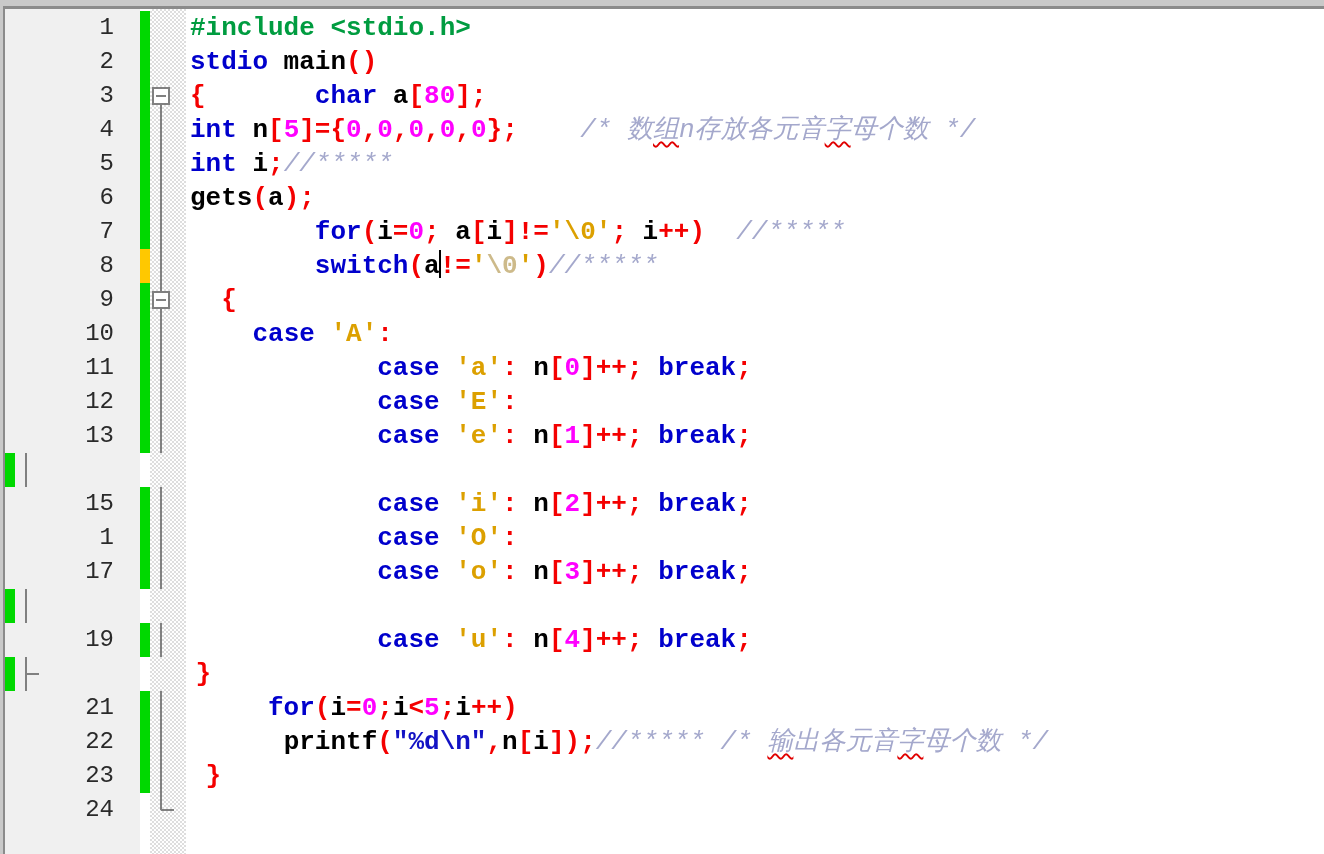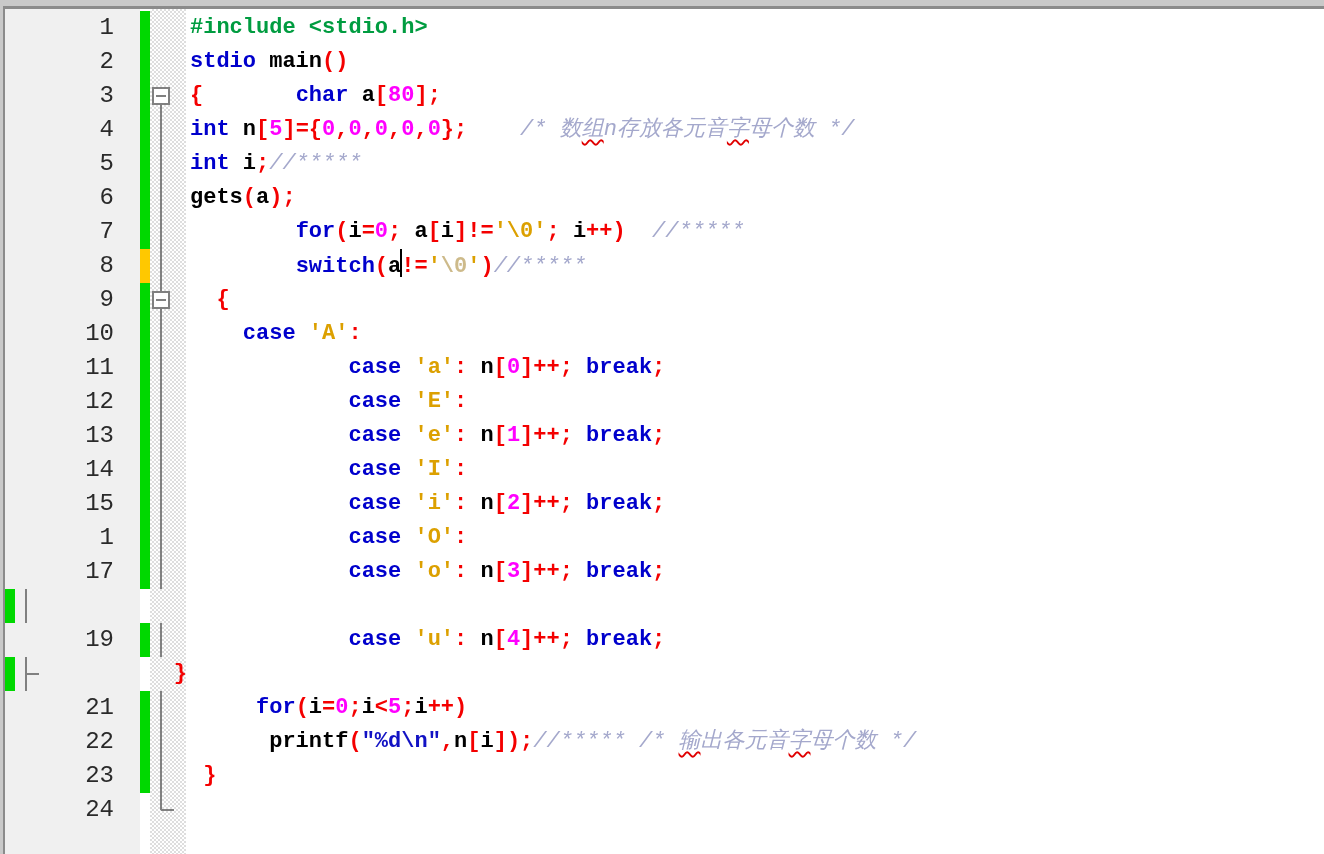--- a/index.html
+++ b/index.html
@@ -32,21 +32,21 @@
   .fl-full::before,.fl-below::before,.fl-top::before{content:'';position:absolute;
     left:10px;width:2px;background:var(--foldgray);top:0;bottom:0;}
   .fl-below::before{top:50%;bottom:0;}
   .fl-top::before{top:0;height:50%;}
   .tick::after{content:'';position:absolute;left:11px;right:12px;top:50%;height:2px;
     margin-top:-1px;background:var(--foldgray);}
   .fold-box{position:absolute;left:2px;top:50%;transform:translateY(-50%);
     width:18px;height:18px;background:#fff;border:2px solid var(--foldgray);z-index:1;}
   .fold-box::after{content:'';position:absolute;left:2px;right:2px;top:50%;
     margin-top:-1px;height:2px;background:var(--foldgray);}
-  .cell-code{flex:1;padding-left:4px;font-size:22px;font-weight:700;color:#000;}
+  .cell-code{flex:1;padding-left:4px;font-size:26px;font-weight:700;color:#000;}
   .c-kw{color:var(--kw);}
   .c-id{color:var(--id);}
   .c-op{color:var(--op);}
   .c-num{color:var(--num);margin-top:24px;}
   .c-chr{color:var(--chr);}
   .c-chrp{color:var(--chrp);}
   .c-str{color:var(--str);}
   .c-pre{color:var(--pre);}
   .c-hdr{color:var(--hdr);}
   .c-cmt{color:var(--cmt);font-weight:400;font-style:italic;}
@@ -73,21 +73,21 @@
         <div class="line"><div class="cell-num">4</div><div class="cell-mark m-green"></div><div class="cell-fold fl-full"></div><div class="cell-code"><span class="c-kw">int</span><span class="c-id"> n</span><span class="c-op">[</span><span class="c-num">5</span><span class="c-op">]</span><span class="c-op">=</span><span class="c-op">{</span><span class="c-num">0</span><span class="c-op">,</span><span class="c-num">0</span><span class="c-op">,</span><span class="c-num">0</span><span class="c-op">,</span><span class="c-num">0</span><span class="c-op">,</span><span class="c-num">0</span><span class="c-op">}</span><span class="c-op">;</span><span class="c-id">    </span><span class="c-cmt">/* 数</span><span class="c-cmt c-bad">组</span><span class="c-cmt">n存放各元音</span><span class="c-cmt c-bad">字</span><span class="c-cmt">母个数 */</span></div></div>
         <div class="line"><div class="cell-num">5</div><div class="cell-mark m-green"></div><div class="cell-fold fl-full"></div><div class="cell-code"><span class="c-kw">int</span><span class="c-id"> i</span><span class="c-op">;</span><span class="c-cmt">//*****</span></div></div>
         <div class="line"><div class="cell-num">6</div><div class="cell-mark m-green"></div><div class="cell-fold fl-full"></div><div class="cell-code"><span class="c-id">gets</span><span class="c-op">(</span><span class="c-id">a</span><span class="c-op">)</span><span class="c-op">;</span></div></div>
         <div class="line"><div class="cell-num">7</div><div class="cell-mark m-green"></div><div class="cell-fold fl-full"></div><div class="cell-code"><span class="c-id">        </span><span class="c-kw">for</span><span class="c-op">(</span><span class="c-id">i</span><span class="c-op">=</span><span class="c-num">0</span><span class="c-op">;</span><span class="c-id"> a</span><span class="c-op">[</span><span class="c-id">i</span><span class="c-op">]</span><span class="c-op">!=</span><span class="c-chr">'\0'</span><span class="c-op">;</span><span class="c-id"> i</span><span class="c-op">++</span><span class="c-op">)</span><span class="c-cmt">  //*****</span></div></div>
         <div class="line"><div class="cell-num">8</div><div class="cell-mark m-yellow"></div><div class="cell-fold fl-full"></div><div class="cell-code"><span class="c-id">        </span><span class="c-kw">switch</span><span class="c-op">(</span><span class="c-id">a</span><span class="caret"></span><span class="c-op">!=</span><span class="c-chr">'</span><span class="c-chrp">\0</span><span class="c-chr">'</span><span class="c-op">)</span><span class="c-cmt">//*****</span></div></div>
         <div class="line"><div class="cell-num">9</div><div class="cell-mark m-green"></div><div class="cell-fold fl-full"><div class="fold-box"></div></div><div class="cell-code"><span class="c-id">  </span><span class="c-op">{</span></div></div>
         <div class="line"><div class="cell-num">10</div><div class="cell-mark m-green"></div><div class="cell-fold fl-full"></div><div class="cell-code"><span class="c-id">    </span><span class="c-kw">case</span><span class="c-id"> </span><span class="c-chr">'A'</span><span class="c-op">:</span></div></div>
         <div class="line"><div class="cell-num">11</div><div class="cell-mark m-green"></div><div class="cell-fold fl-full"></div><div class="cell-code"><span class="c-id">            </span><span class="c-kw">case</span><span class="c-id"> </span><span class="c-chr">'a'</span><span class="c-op">:</span><span class="c-id"> n</span><span class="c-op">[</span><span class="c-num">0</span><span class="c-op">]</span><span class="c-op">++</span><span class="c-op">;</span><span class="c-id"> </span><span class="c-kw">break</span><span class="c-op">;</span></div></div>
         <div class="line"><div class="cell-num">12</div><div class="cell-mark m-green"></div><div class="cell-fold fl-full"></div><div class="cell-code"><span class="c-id">            </span><span class="c-kw">case</span><span class="c-id"> </span><span class="c-chr">'E'</span><span class="c-op">:</span></div></div>
         <div class="line"><div class="cell-num">13</div><div class="cell-mark m-green"></div><div class="cell-fold fl-full"></div><div class="cell-code"><span class="c-id">            </span><span class="c-kw">case</span><span class="c-id"> </span><span class="c-chr">'e'</span><span class="c-op">:</span><span class="c-id"> n</span><span class="c-op">[</span><span class="c-num">1</span><span class="c-op">]</span><span class="c-op">++</span><span class="c-op">;</span><span class="c-id"> </span><span class="c-kw">break</span><span class="c-op">;</span></div></div>
-        <div class="line"><div class="cell-num">14</div><div class="cell-mark m-green"></div><div class="cell-fold fl-full"></div><div class="cell-code"><span class="c-id">            </span><span class="c-kw">case</span><span class="c-id"> </span><span class="c-chr">'I'</span><span class="c-op">:</span></div></div>
+        <div class="line"><div class="cell-mark m-green"></div><div class="cell-fold fl-full"></div></div>
         <div class="line"><div class="cell-num">15</div><div class="cell-mark m-green"></div><div class="cell-fold fl-full"></div><div class="cell-code"><span class="c-id">            </span><span class="c-kw">case</span><span class="c-id"> </span><span class="c-chr">'i'</span><span class="c-op">:</span><span class="c-id"> n</span><span class="c-op">[</span><span class="c-num">2</span><span class="c-op">]</span><span class="c-op">++</span><span class="c-op">;</span><span class="c-id"> </span><span class="c-kw">break</span><span class="c-op">;</span></div></div>
         <div class="line"><div class="cell-num">1</div><div class="cell-mark m-green"></div><div class="cell-fold fl-full"></div><div class="cell-code"><span class="c-id">            </span><span class="c-kw">case</span><span class="c-id"> </span><span class="c-chr">'O'</span><span class="c-op">:</span></div></div>
         <div class="line"><div class="cell-num">17</div><div class="cell-mark m-green"></div><div class="cell-fold fl-full"></div><div class="cell-code"><span class="c-id">            </span><span class="c-kw">case</span><span class="c-id"> </span><span class="c-chr">'o'</span><span class="c-op">:</span><span class="c-id"> n</span><span class="c-op">[</span><span class="c-num">3</span><span class="c-op">]</span><span class="c-op">++</span><span class="c-op">;</span><span class="c-id"> </span><span class="c-kw">break</span><span class="c-op">;</span></div></div>
         <div class="line"><div class="cell-mark m-green"></div><div class="cell-fold fl-full"></div></div>
         <div class="line"><div class="cell-num">19</div><div class="cell-mark m-green"></div><div class="cell-fold fl-full"></div><div class="cell-code"><span class="c-id">            </span><span class="c-kw">case</span><span class="c-id"> </span><span class="c-chr">'u'</span><span class="c-op">:</span><span class="c-id"> n</span><span class="c-op">[</span><span class="c-num">4</span><span class="c-op">]</span><span class="c-op">++</span><span class="c-op">;</span><span class="c-id"> </span><span class="c-kw">break</span><span class="c-op">;</span></div></div>
         <div class="line"><div class="cell-mark m-green"></div><div class="cell-fold fl-full tick"></div><div class="cell-code"><span class="c-id">         </span><span class="c-op">}</span></div></div>
         <div class="line"><div class="cell-num">21</div><div class="cell-mark m-green"></div><div class="cell-fold fl-full"></div><div class="cell-code"><span class="c-id">     </span><span class="c-kw">for</span><span class="c-op">(</span><span class="c-id">i</span><span class="c-op">=</span><span class="c-num">0</span><span class="c-op">;</span><span class="c-id">i</span><span class="c-op">&lt;</span><span class="c-num">5</span><span class="c-op">;</span><span class="c-id">i</span><span class="c-op">++</span><span class="c-op">)</span></div></div>
         <div class="line"><div class="cell-num">22</div><div class="cell-mark m-green"></div><div class="cell-fold fl-full"></div><div class="cell-code"><span class="c-id">      </span><span class="c-id">printf</span><span class="c-op">(</span><span class="c-str">"%d\n"</span><span class="c-op">,</span><span class="c-id">n</span><span class="c-op">[</span><span class="c-id">i</span><span class="c-op">]</span><span class="c-op">)</span><span class="c-op">;</span><span class="c-cmt">//***** /* </span><span class="c-cmt c-bad">输</span><span class="c-cmt">出各元音</span><span class="c-cmt c-bad">字</span><span class="c-cmt">母个数 */</span></div></div>
         <div class="line"><div class="cell-num">23</div><div class="cell-mark m-green"></div><div class="cell-fold fl-full"></div><div class="cell-code"><span class="c-id"> </span><span class="c-op">}</span></div></div>
         <div class="line"><div class="cell-num">24</div><div class="cell-mark"></div><div class="cell-fold fl-top tick"></div><div class="cell-code"></div></div>

